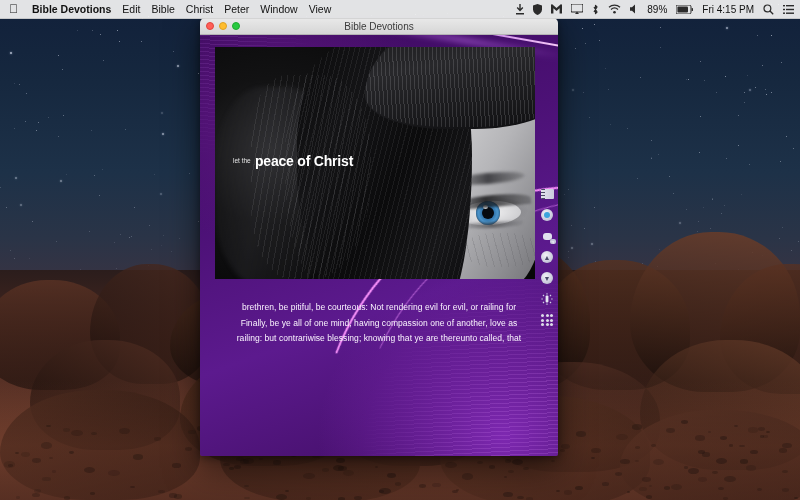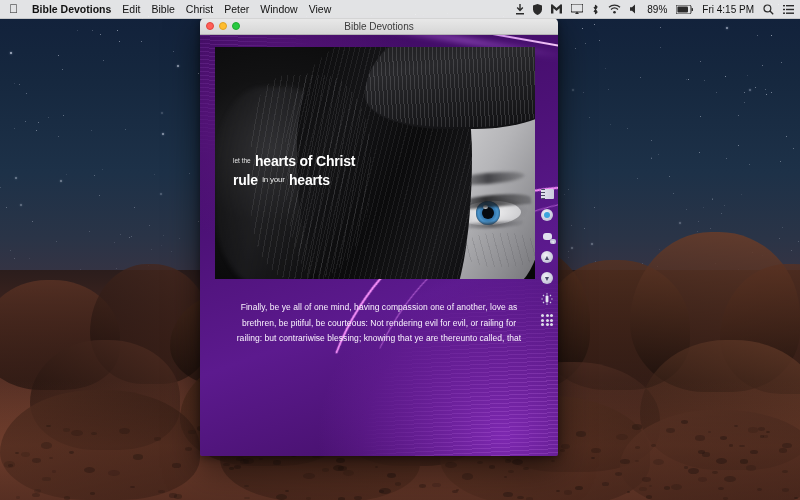--- a/index.html
+++ b/index.html
@@ -892,26 +892,21 @@
       <div class="face-shadow"></div>
       <div class="hair-mass"></div>
       <div class="hair-strands"></div>
       <div class="hair-top"></div>
       <div class="hair-top-str"></div>
       <div class="fine-hair"></div>
 
       <div class="ph-text">
         <div class="ph-line">
           <span class="ph-sm">let the</span>
-          <span class="ph-bg-txt">hearts of Christ</span>
-        </div>
-        <div class="ph-line">
-          <span class="ph-bg-txt">rule</span>
-          <span class="ph-md">in your</span>
-          <span class="ph-bg-txt">hearts</span>
+          <span class="ph-bg-txt">peace of Christ</span>
         </div>
       </div>
     </div>
 
     <div id="toolbar">
       <div class="tb-btn">
           <div class="film"></div>
         </div>
       <div class="tb-btn">
           <div class="tb-circ">
@@ -950,20 +945,20 @@
             <i></i>
             <i></i>
             <i></i>
             <i></i>
           </div>
       </div>
     </div>
 
     <div id="verse">
       <div id="verse-text">
+          <div>brethren, be pitiful, be courteous: Not rendering evil for evil, or railing for</div>
           <div>Finally, be ye all of one mind, having compassion one of another, love as</div>
-          <div>brethren, be pitiful, be courteous: Not rendering evil for evil, or railing for</div>
           <div>railing: but contrariwise blessing; knowing that ye are thereunto called, that</div>
         </div>
     </div>
 
   </div>
 </div>
 
 </body></html>

